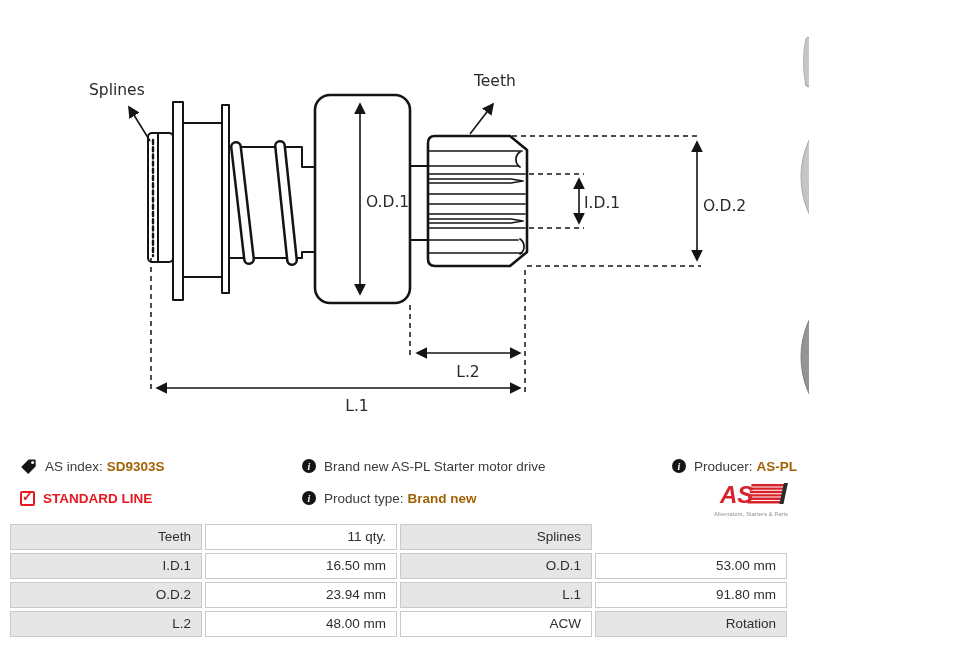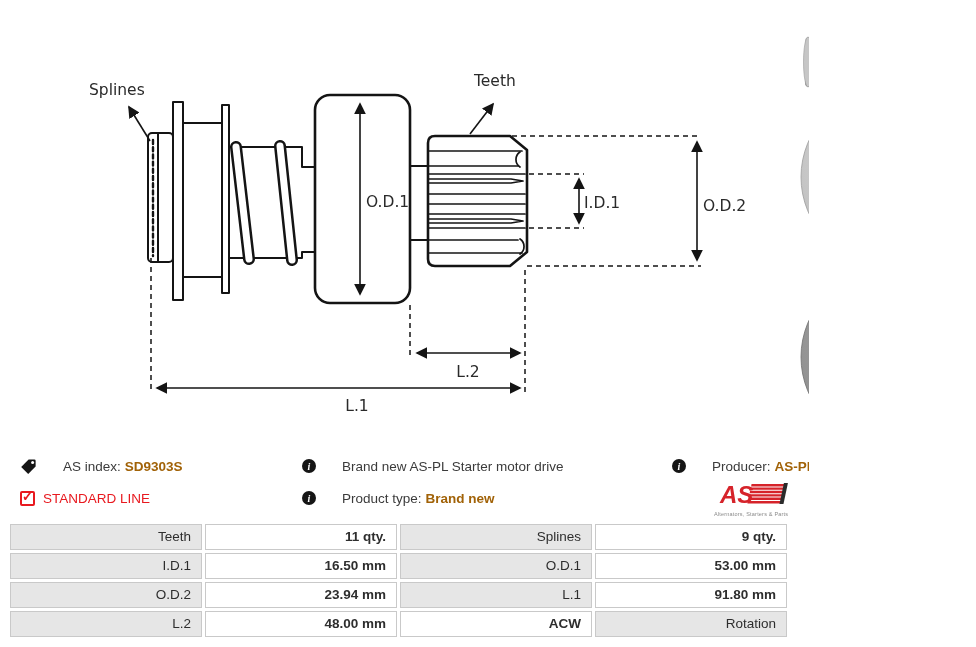--- a/index.html
+++ b/index.html
@@ -7,38 +7,38 @@
         font-family:"Liberation Sans", sans-serif;color:#3b3b3b;border-radius:25px;}
   
   .diagram{position:absolute;left:0;top:0;}
   .diagram text{font-family:"DejaVu Sans", sans-serif;fill:#2a2a2a;font-size:15.5px;}
   
   .photos{position:absolute;left:800px;top:0;}
   
   .info-col{position:absolute;top:456px;}
   .info-line{display:flex;align-items:center;height:20px;font-size:13.5px;white-space:nowrap;}
   .info-line + .info-line{margin-top:12px;}
-  .info-line .lbl{color:#3b3b3b;margin-left:18px;}
+  .info-line .lbl{color:#3b3b3b;}
   .info-line b{color:#a16207;font-weight:700;margin-left:4px;}
   .ico{display:inline-flex;align-items:center;justify-content:center;margin-right:8px;flex:0 0 auto;}
   .info-dot{width:14px;height:14px;border-radius:50%;background:#151515;color:#fff;
             font-size:10px;font-weight:700;font-family:"Liberation Serif",serif;font-style:italic;}
   .red-check{width:11px;height:11px;border:2px solid #e8191f;border-radius:2px;position:relative;}
   .red-check:after{content:"\2713";position:absolute;left:0px;top:-4px;color:#e8191f;
                    font-size:13px;font-weight:700;}
-  .red-line{color:#e8191f !important;font-weight:400;font-size:13.5px;}
+  .red-line{color:#e8191f !important;font-weight:700;font-size:13.5px;}
   .logo-box{margin-top:6px;margin-left:42px;width:80px;}
   .logo-sub{font-size:5.5px;color:#8a8a8a;margin-top:1px;letter-spacing:.2px;white-space:nowrap;}
   
   .specs{position:absolute;left:10px;top:524px;width:777px;display:flex;flex-direction:column;gap:3px;}
   .spec-row{display:grid;grid-template-columns:192px 192px 192px 192px;gap:3px;}
   .cell{height:24px;line-height:24px;border:1px solid #c9c9c9;font-size:13.5px;
         text-align:right;padding-right:10px;color:#2e2e2e;}
   .cell.lab{background:#e6e6e6;}
-  .cell.val{background:#fff;font-weight:bold;}
+  .cell.val{background:#fff;}
 </style>
 </head>
 <body>
 
 <div class="page">
 
   <svg class="diagram" width="790" height="450" viewBox="0 0 790 450">
     <defs>
       <marker id="ah" viewBox="0 0 10 10" refX="8.6" refY="5" markerWidth="7.5" markerHeight="7.5" orient="auto-start-reverse">
           <path d="M0,0 L10,5 L0,10 Z" fill="#141414"></path>
@@ -235,21 +235,20 @@
       </svg>
       <div class="logo-sub">Alternators, Starters &amp; Parts</div>
     </div>
   </div>
 
   <div class="specs">
     <div class="spec-row">
       <div class="cell lab">Teeth</div>
       <div class="cell val">11 qty.</div>
       <div class="cell lab">Splines</div>
-      <div class="cell val">9 qty.</div>
     </div>
     <div class="spec-row">
       <div class="cell lab">I.D.1</div>
       <div class="cell val">16.50 mm</div>
       <div class="cell lab">O.D.1</div>
       <div class="cell val">53.00 mm</div>
     </div>
     <div class="spec-row">
       <div class="cell lab">O.D.2</div>
       <div class="cell val">23.94 mm</div>

